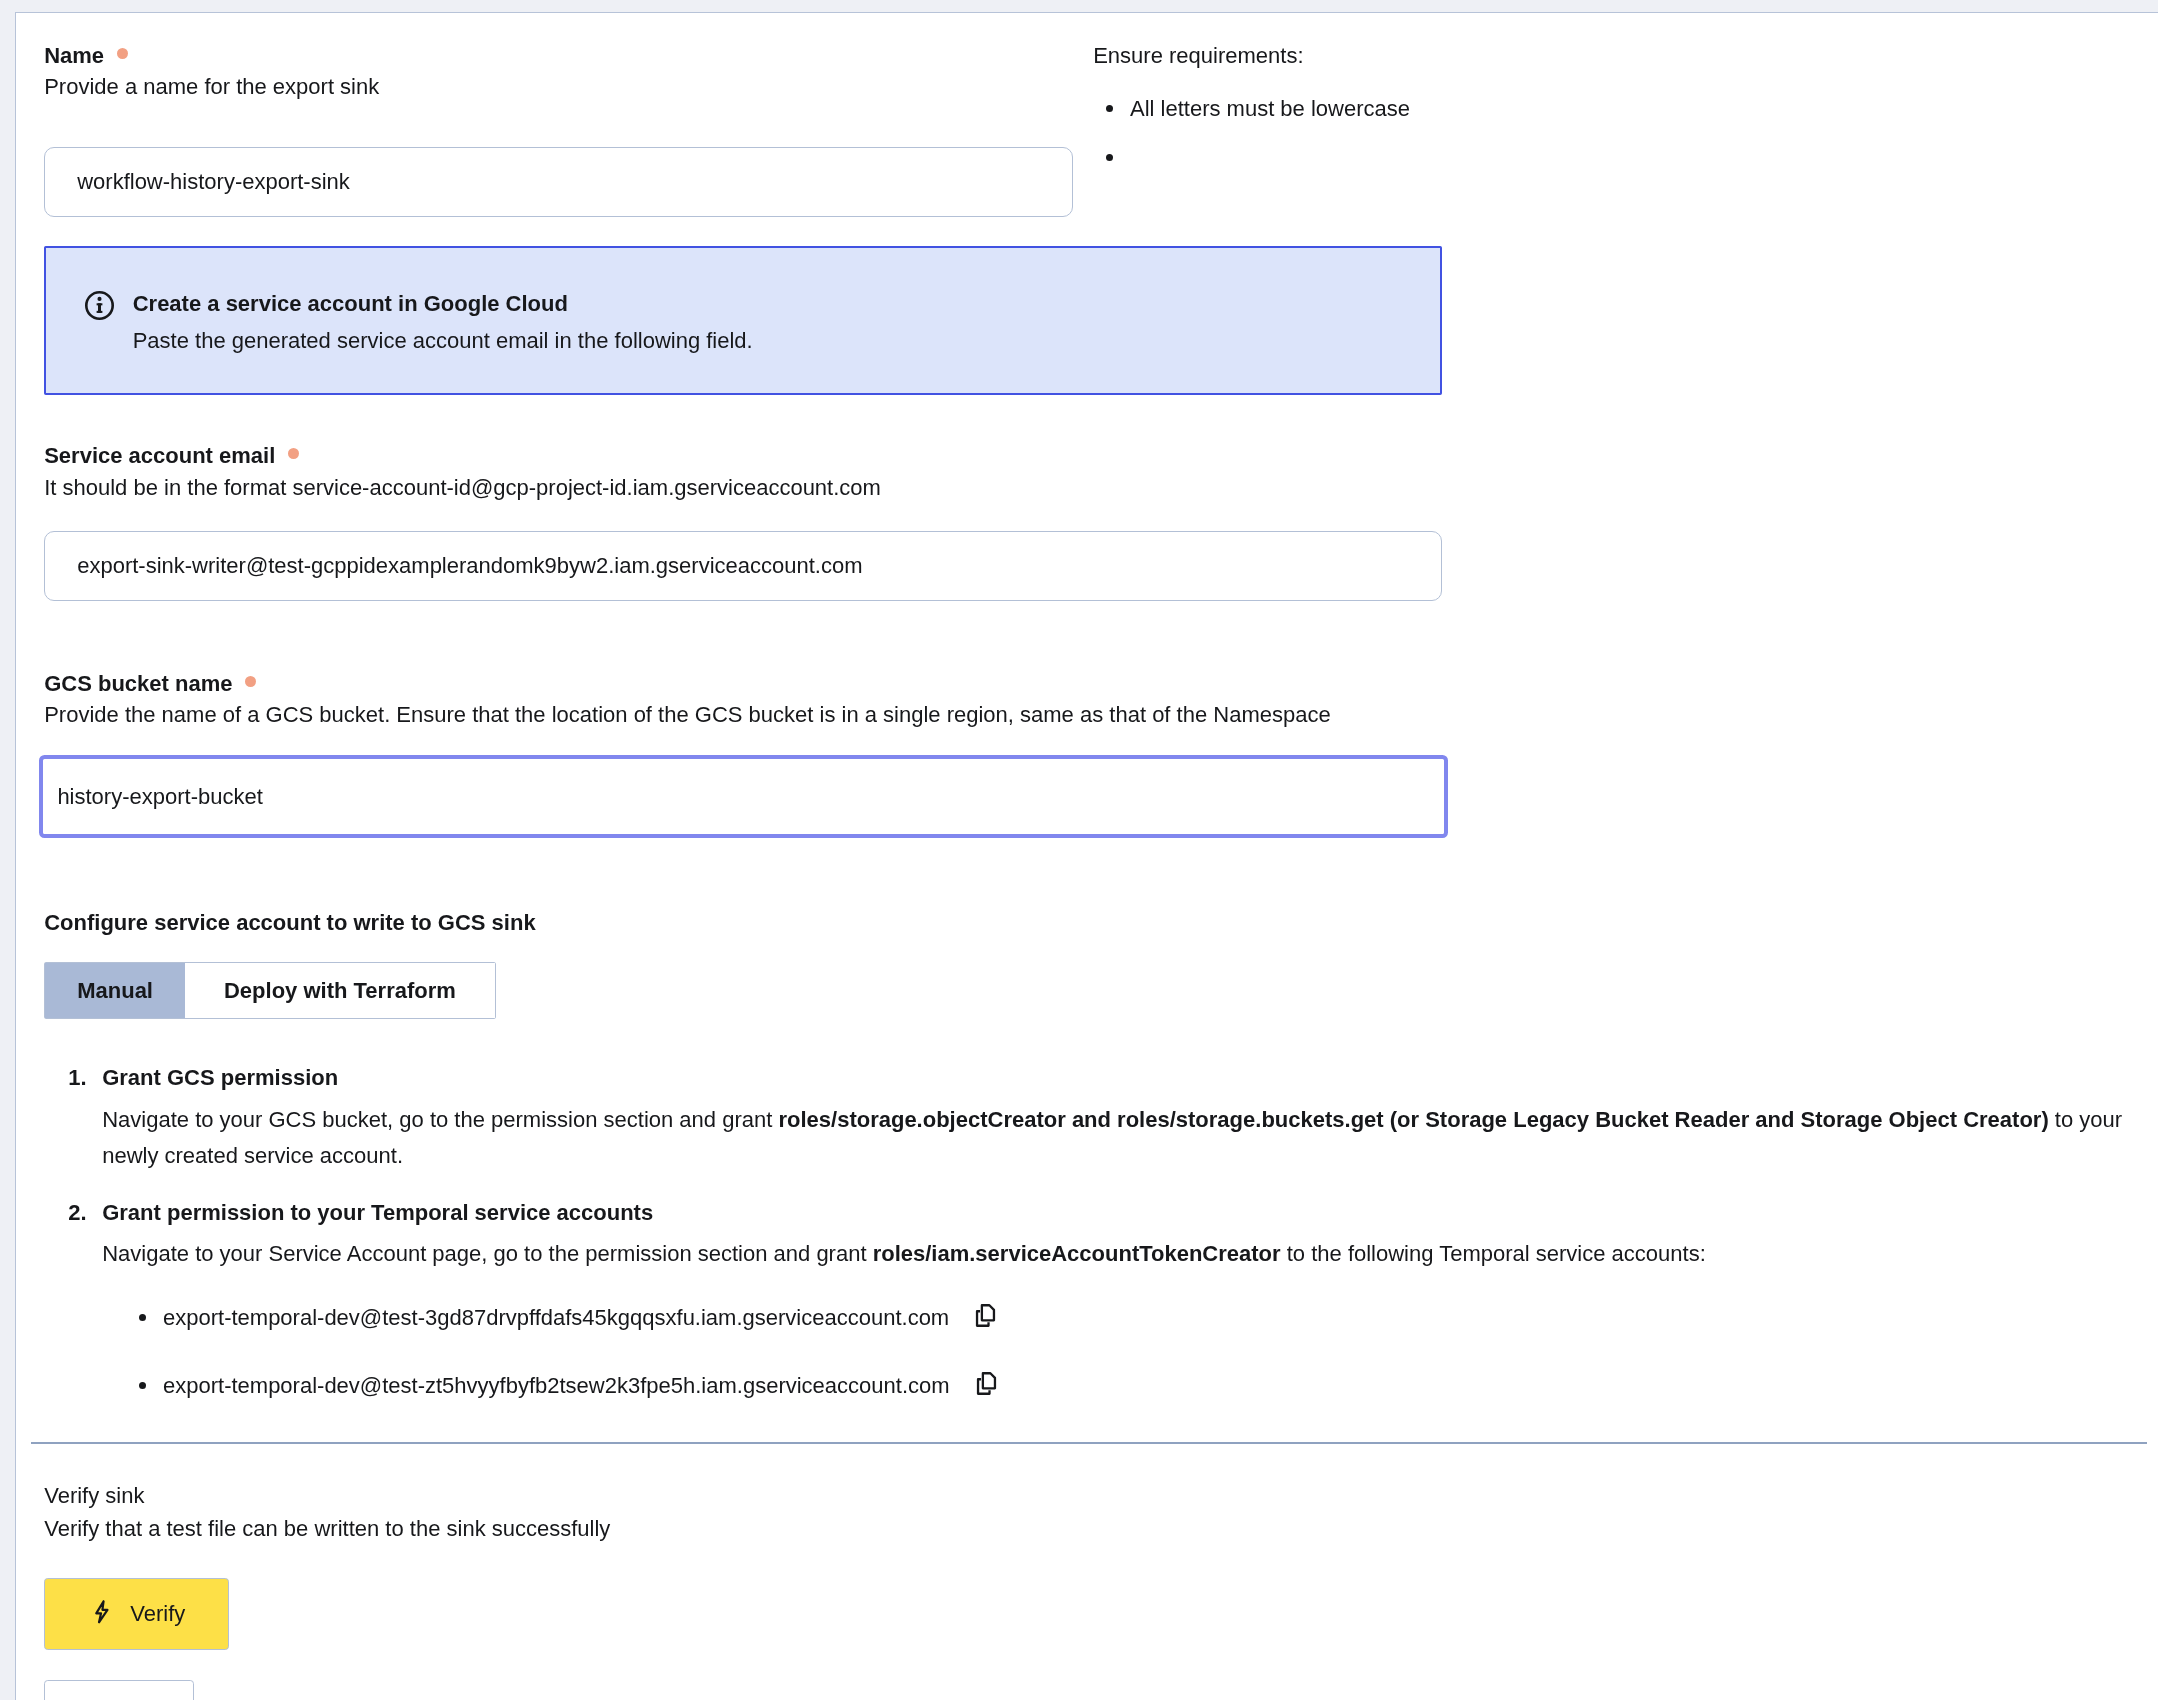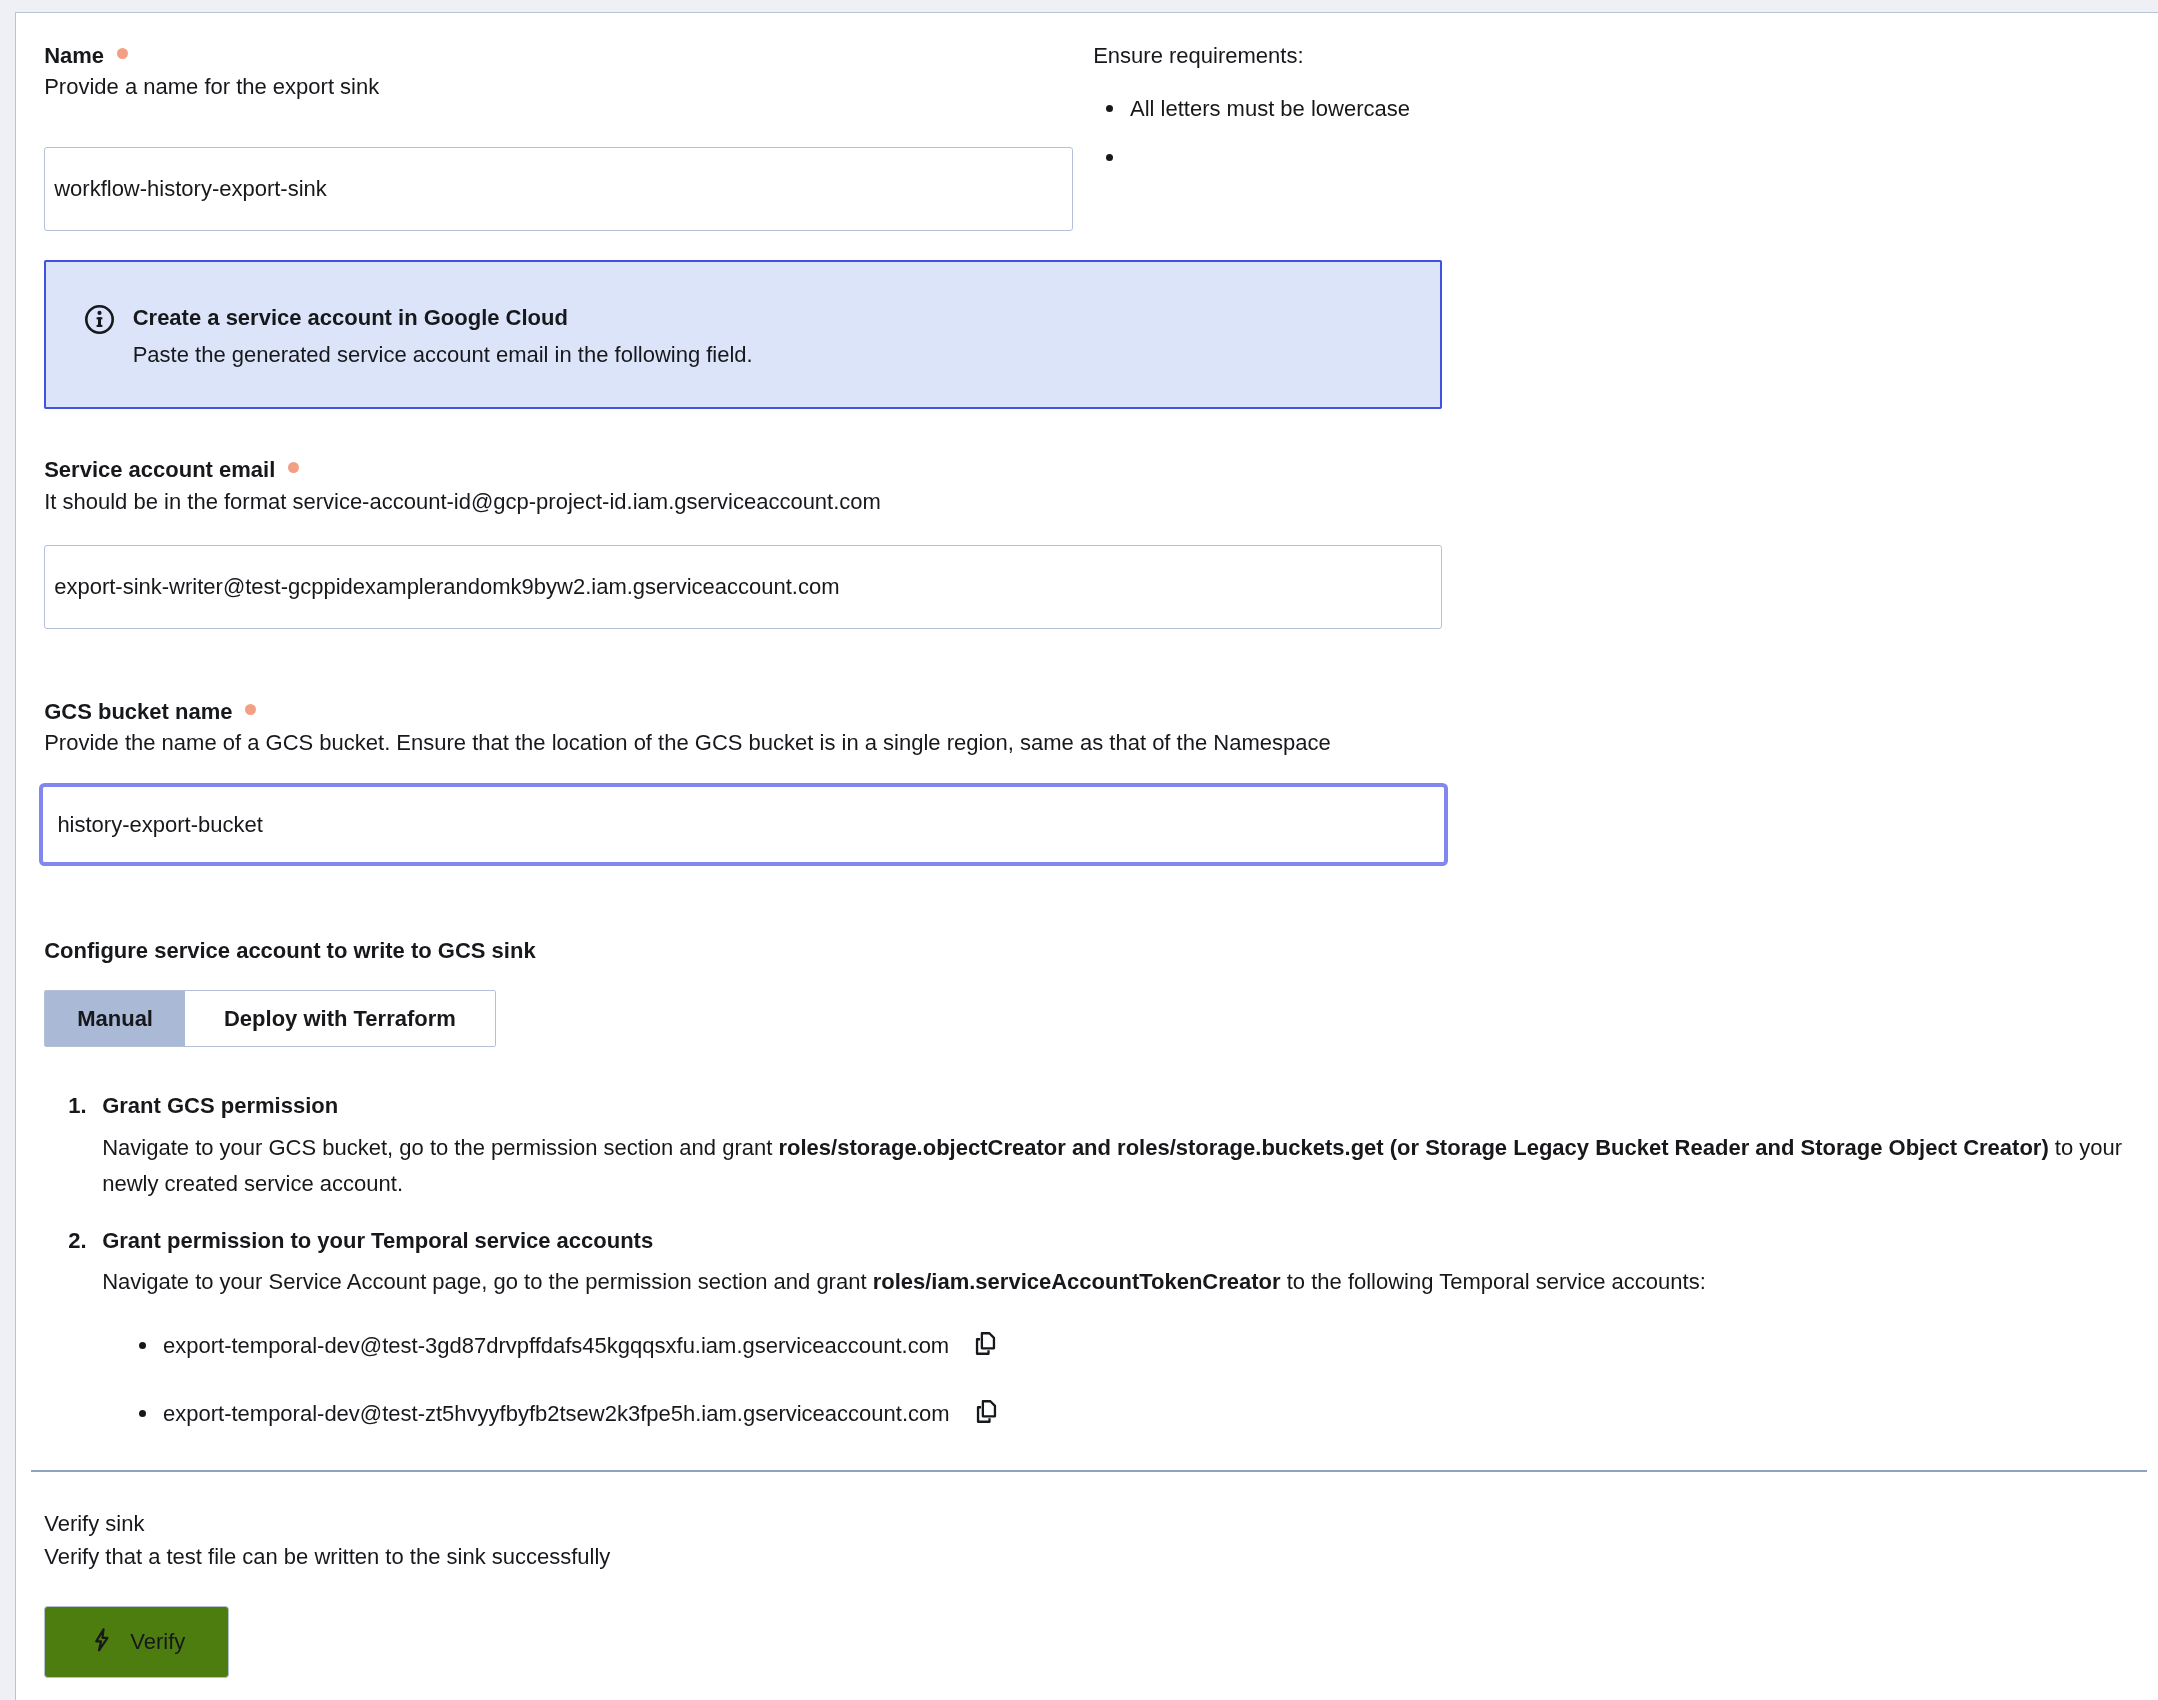--- a/index.html
+++ b/index.html
@@ -28,25 +28,25 @@
   .field-label { font-weight: 700; line-height: 29px; }
   .required-dot {
     width: 11px; height: 11px; border-radius: 50%;
     background: #f2a083; margin-left: 13px; margin-top: -3.7px;
   }
   .field-desc { line-height: 29px; margin-top: 2.8px; }
 
   .text-input {
     display: block;
     margin-top: 46px;
-    width: 1029px; height: 84px;
-    border: 1.8px solid #b3c0d6; border-radius: 3px;
+    width: 1029px; height: 70px;
+    border: 1.8px solid #b3c0d6; border-radius: 10px;
     background: #fff; color: #17181b;
     font-family: inherit; font-size: 22px;
-    padding: 0 9px; outline: none;
+    padding: 0 32px; outline: none;
   }
   .text-input.wide { width: 1398px; }
   .text-input.focused {
     margin-left: -5.5px;
     width: 1409px; height: 83px;
     margin-top: 26px;
     border: 4.6px solid #8187ee; border-radius: 5.5px;
     padding: 0 14.7px;
   }
 
@@ -122,21 +122,21 @@
     width: 2116px; height: 0;
     border-top: 2.8px solid #8fa2c0;
   }
 
   .verify-title { font-weight: 400; line-height: 29px; margin-top: 37px; }
   .verify-desc { line-height: 29px; margin-top: 4.6px; }
 
   .verify-btn {
     margin-top: 35px;
     width: 185px; height: 72px;
-    background: #4d7c0f; border: 1.8px solid #b3c0d6; border-radius: 3.7px;
+    background: #fde047; border: 1.8px solid #b3c0d6; border-radius: 3.7px;
     display: flex; align-items: center; justify-content: center;
     font-family: inherit; font-size: 22px; color: #17181b;
     gap: 14.7px; cursor: pointer;
   }
 
   .actions { margin-top: 30px; display: flex; align-items: flex-start; }
   .create-btn {
     width: 150px; height: 72px;
     background: #fff; border: 1.8px solid #b3c0d6; border-radius: 3.7px;
     display: flex; align-items: center; justify-content: center;

